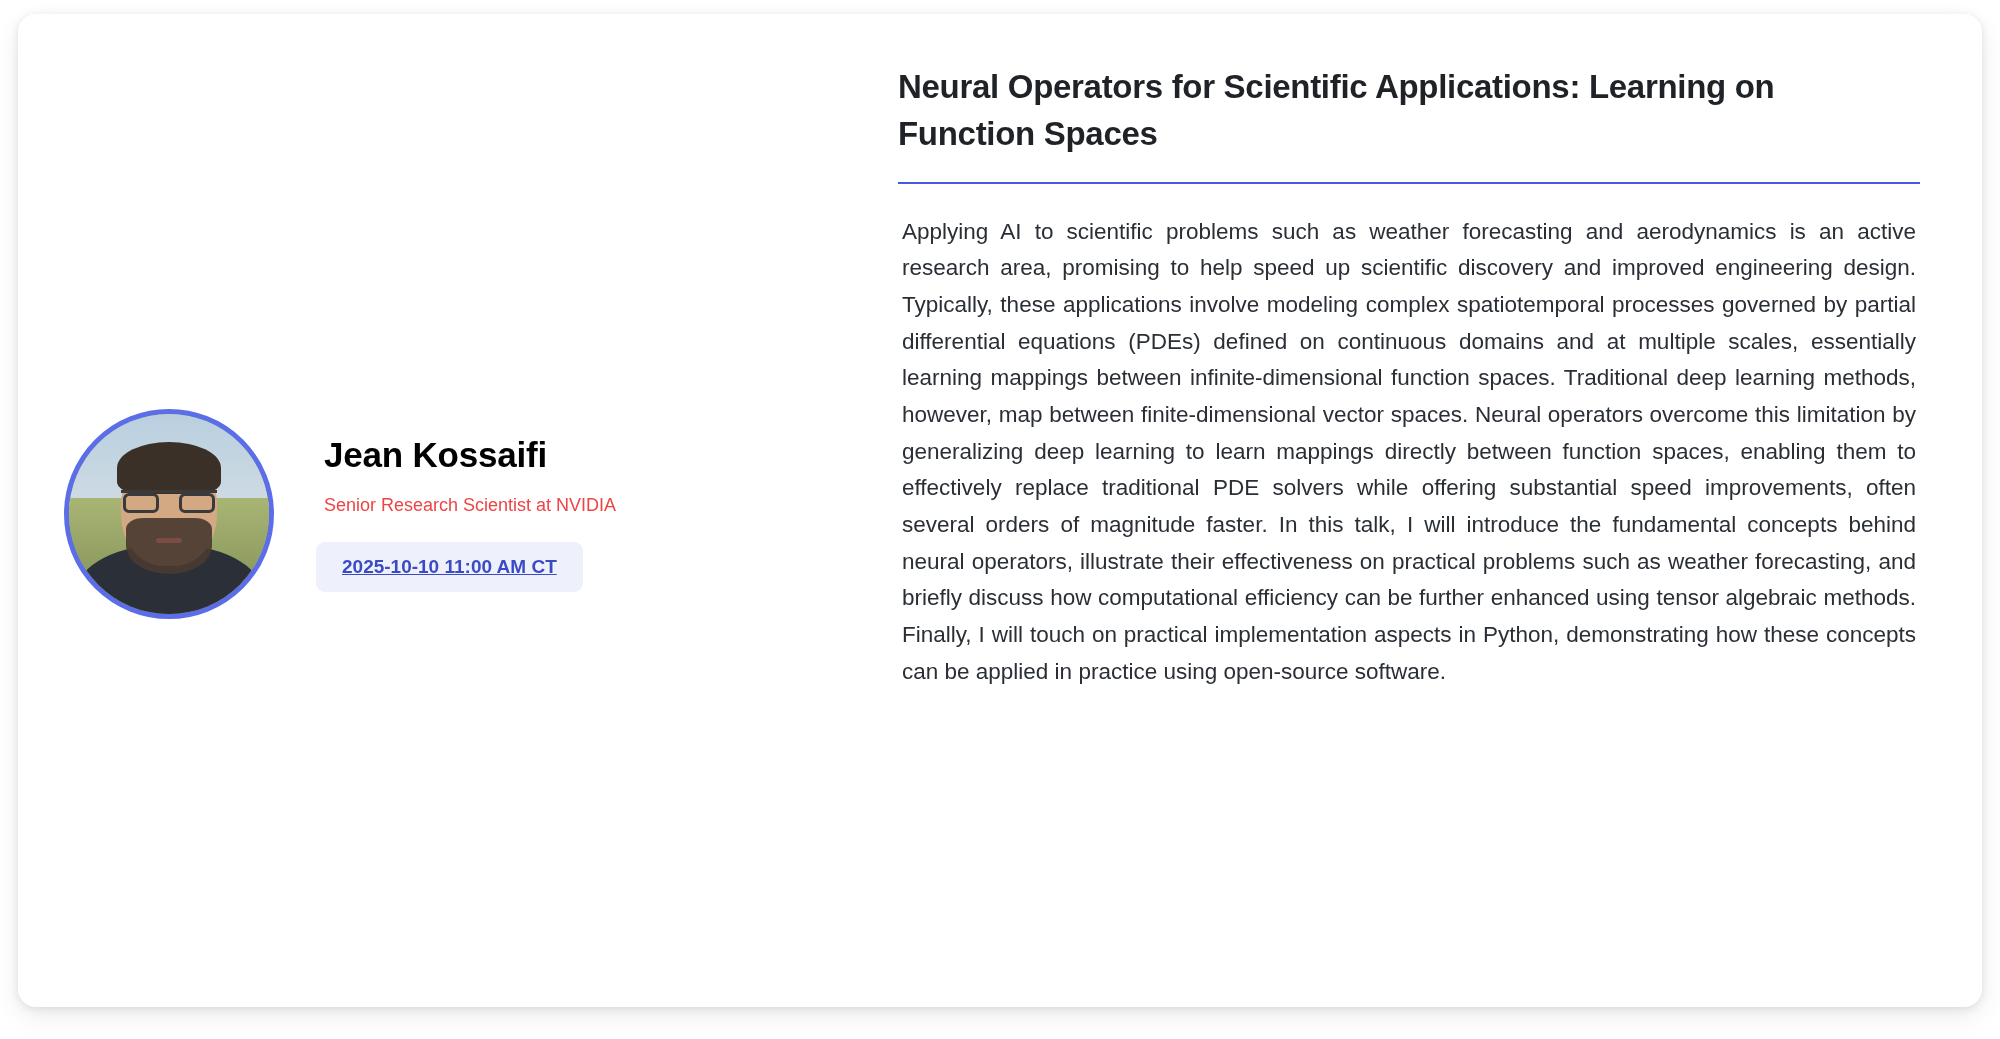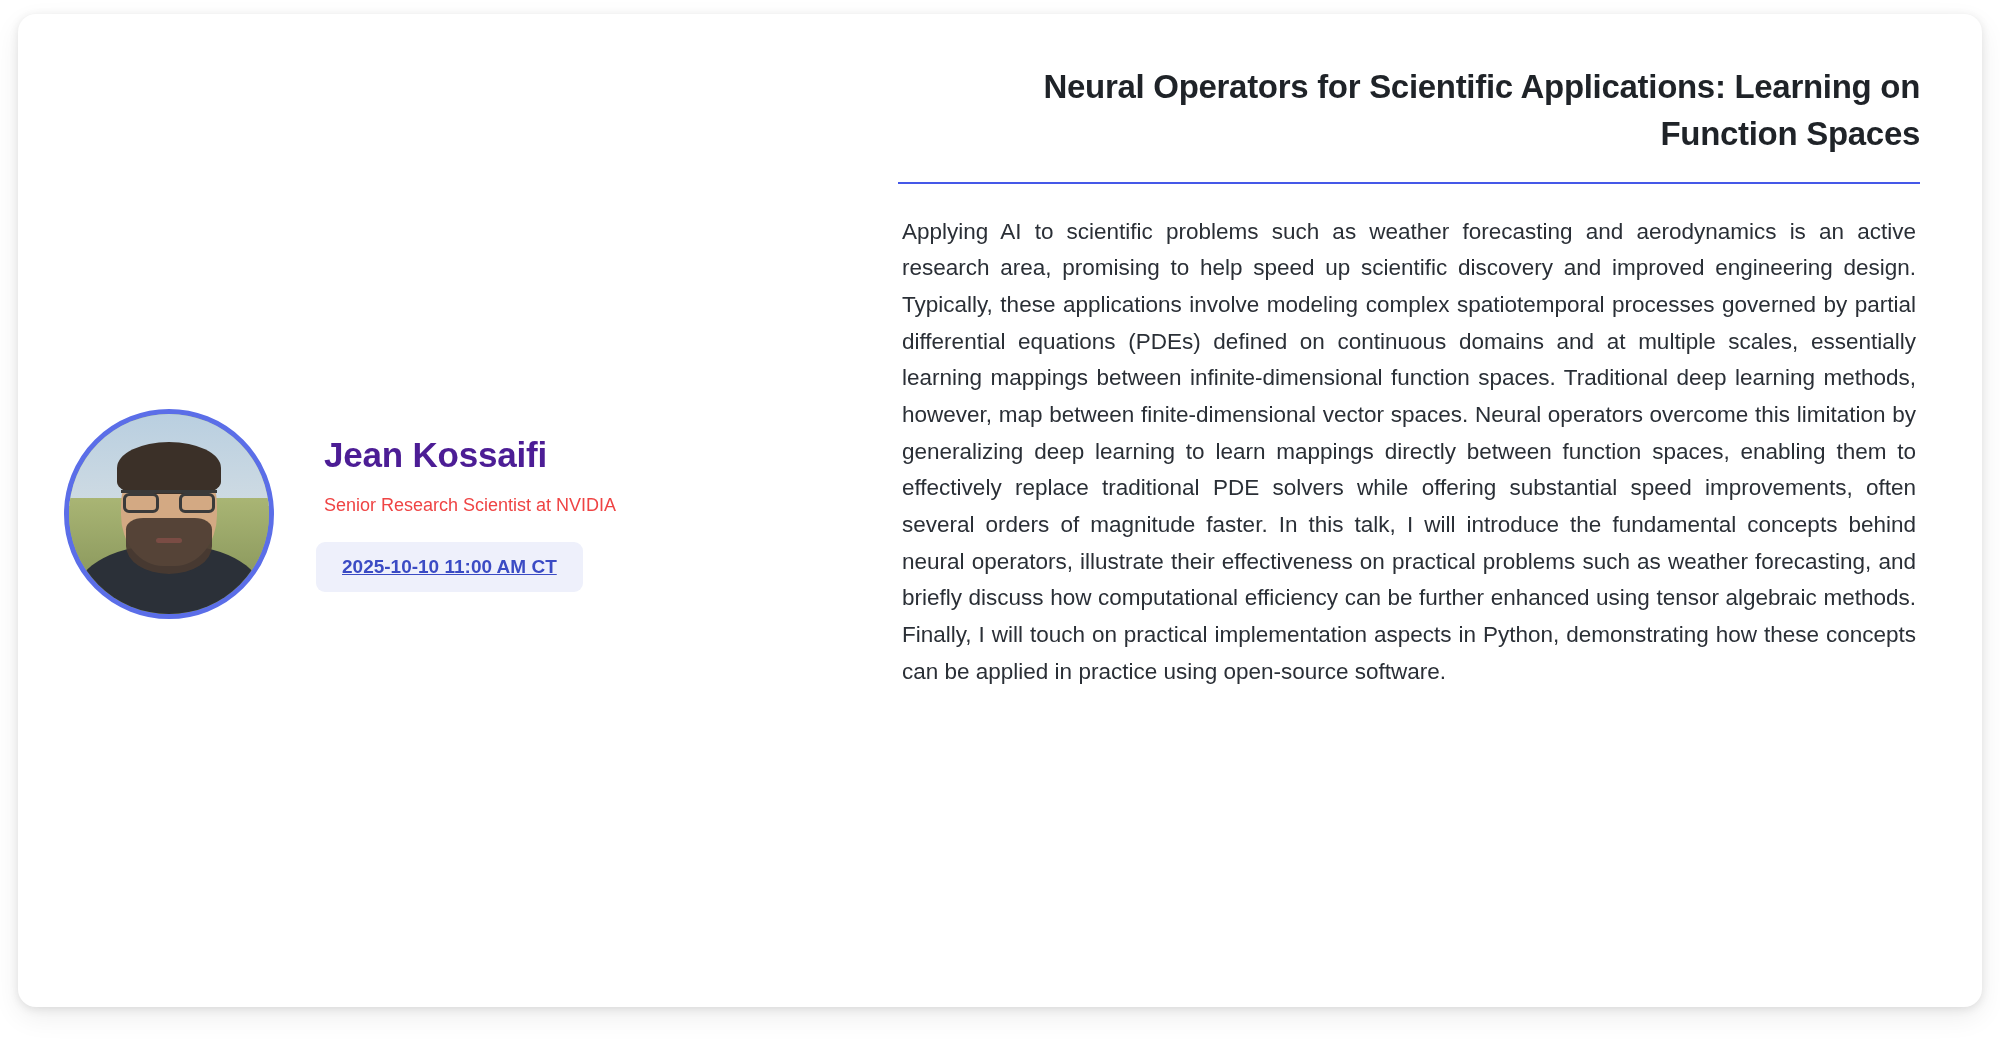--- a/index.html
+++ b/index.html
@@ -161,21 +161,21 @@
 
   .speaker-text {
     display: flex;
     flex-direction: column;
     align-items: flex-start;
   }
 
   .speaker-name {
     font-size: 35px;
     font-weight: bold;
-    color: #4c1d95;
+    color: #000000;
     letter-spacing: -0.2px;
     margin: 0 0 20px 8px;
   }
 
   .speaker-title {
     font-size: 18px;
     color: #ef4444;
     margin: 0 0 26px 8px;
   }
 
@@ -197,21 +197,20 @@
     box-sizing: border-box;
   }
 
   .talk-title {
     font-size: 33px;
     font-weight: bold;
     line-height: 1.42;
     color: #1f2328;
     margin: 0 0 24px 0;
     letter-spacing: -0.3px;
-    text-align: right;
   }
 
   .title-rule {
     height: 2px;
     background: #4558e8;
     width: 100%;
     margin: 0 0 30px 0;
   }
 
   .abstract-body {

